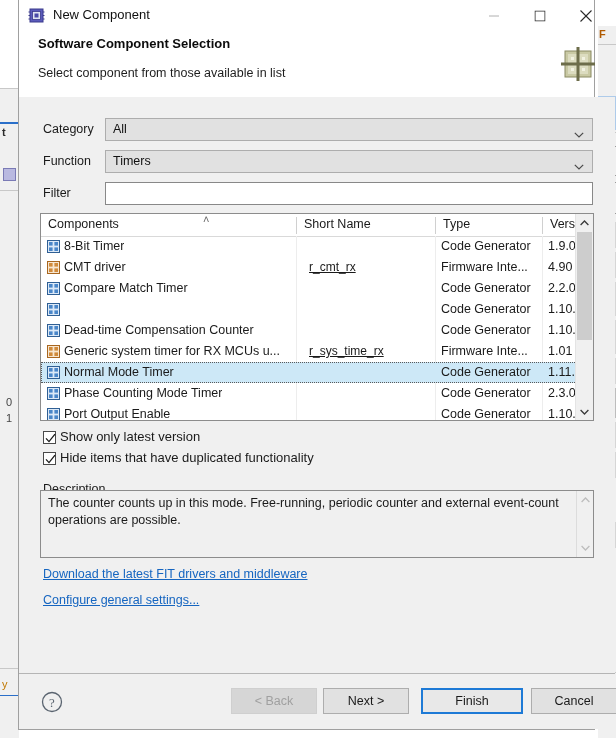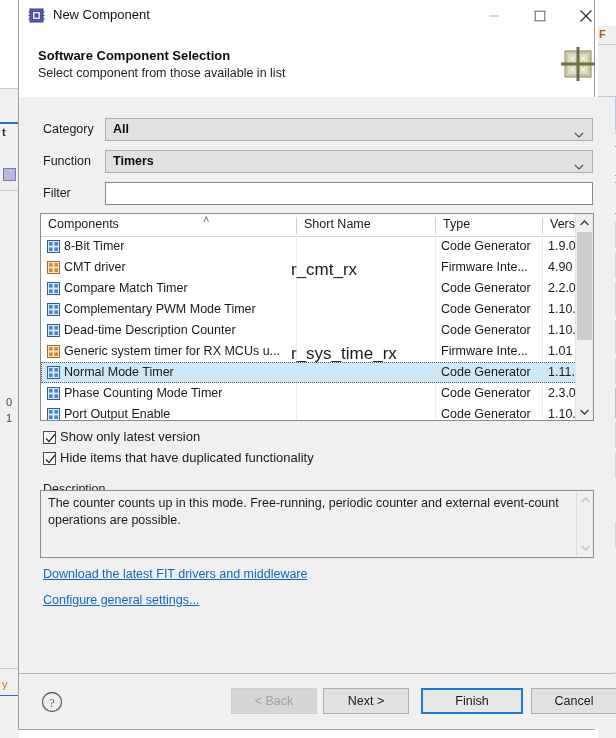--- a/index.html
+++ b/index.html
@@ -34,33 +34,33 @@
   #title-icon{position:absolute;left:9px;top:7px;width:17px;height:17px;}
   #title-text{position:absolute;left:34px;top:7px;font-size:13px;color:#101010;}
   .wbtn{position:absolute;top:0;width:46px;height:31px;cursor:default;}
   #btn-min{left:452px;}
   #btn-max{left:498px;}
   #btn-close{left:544px;}
   .wbtn svg{position:absolute;left:50%;top:50%;transform:translate(-50%,-50%);}
 
   
   #header{position:relative;height:64px;background:#ffffff;border-bottom:1px solid #d3d3d3;}
-  #header-title{position:absolute;left:19px;top:15px;font-size:13px;font-weight:bold;color:#0b0b0b;}
+  #header-title{position:absolute;left:19px;top:3px;font-size:13px;font-weight:bold;color:#0b0b0b;}
   #header-sub{position:absolute;left:19px;top:33px;font-size:12.5px;color:#1d1d1d;}
   #header-icon{position:absolute;left:537px;top:9px;width:44px;height:44px;}
 
   
   #body{position:absolute;left:0;top:97px;width:596px;height:576px;background:#f0f0f0;}
 
   
   .frow{position:absolute;left:0;width:596px;height:24px;}
   .flabel{position:absolute;left:24px;top:4px;font-size:12.5px;color:#1a1a1a;}
   .combo{
     position:absolute;left:86px;width:488px;height:23px;
-    background:#e1e1e1;border:1px solid #adadad;box-sizing:border-box;cursor:default;font-weight:bold;
+    background:#e1e1e1;border:1px solid #adadad;box-sizing:border-box;cursor:default;
   }
   .combo .cval{position:absolute;left:7px;top:3px;font-size:12.5px;color:#111;}
   .combo .carr{position:absolute;right:8px;top:8px;}
   #filter-input{
     position:absolute;left:86px;width:488px;height:23px;
     background:#ffffff;border:1px solid #888888;box-sizing:border-box;
     font-family:inherit;font-size:12.5px;color:#111;padding:0 5px;outline:none;
   }
 
   
@@ -72,21 +72,21 @@
   .hcell{position:absolute;top:0;height:22px;font-size:12.5px;color:#1a1a1a;box-sizing:border-box;cursor:default;}
   .hcell span{position:absolute;left:7px;top:3px;white-space:nowrap;}
   .hdiv{position:absolute;top:3px;width:1px;height:17px;background:#d0d0d0;}
   #sort-caret{position:absolute;left:162px;top:-1px;font-size:11px;color:#666;}
 
   #rows{position:absolute;left:0;top:22px;width:536px;height:185px;overflow:hidden;}
   .row{position:absolute;left:0;width:536px;height:21px;cursor:default;}
   .row.sel{background:#cde8f7;outline:1px dotted #5a5a5a;outline-offset:-1px;}
   .rico{position:absolute;left:6px;top:4px;width:13px;height:13px;}
   .c-name{position:absolute;left:23px;top:3px;font-size:12.5px;white-space:nowrap;overflow:hidden;}
-  .c-short{position:absolute;left:250px;top:3px;font-size:17px;white-space:nowrap;}
+  .c-short{position:absolute;left:268px;top:3px;font-size:12px;white-space:nowrap;text-decoration:underline;}
   .c-type{position:absolute;left:400px;top:3px;font-size:12.5px;white-space:nowrap;}
   .c-ver{position:absolute;left:507px;top:3px;font-size:12.5px;white-space:nowrap;}
   .rowdiv{position:absolute;top:0;width:1px;height:185px;background:#ededed;}
 
   
   #lsb{position:absolute;right:0;top:0;width:17px;height:206px;background:#f0f0f0;border-left:1px solid #e4e4e4;}
   .sbbtn{position:absolute;left:0;width:17px;height:17px;cursor:default;}
   #lsb-up{top:0;} #lsb-down{bottom:0;}
   #lsb-thumb{position:absolute;left:1px;top:18px;width:15px;height:108px;background:#cdcdcd;cursor:default;}
 
@@ -315,34 +315,33 @@
             <span class="c-ver">2.2.0</span>
           </div>
           <div class="row" style="top: 63px;">
             <span class="rico"><svg width="13" height="13" viewBox="0 0 13 13">
                 <rect x="0.5" y="0.5" width="12" height="12" fill="#dce9f7" stroke="#2f5f94"></rect>
                 <rect x="2" y="2" width="3.6" height="3.6" fill="#4a86c8"></rect>
                 <rect x="7.4" y="2" width="3.6" height="3.6" fill="#4a86c8"></rect>
                 <rect x="2" y="7.4" width="3.6" height="3.6" fill="#4a86c8"></rect>
                 <rect x="7.4" y="7.4" width="3.6" height="3.6" fill="#4a86c8"></rect>
               </svg></span>
-            <span class="c-name">Complementary PWM Mode Timer</span>
             <span class="c-short"></span>
             <span class="c-type">Code Generator</span>
             <span class="c-ver">1.10.0</span>
           </div>
           <div class="row" style="top: 84px;">
             <span class="rico"><svg width="13" height="13" viewBox="0 0 13 13">
                 <rect x="0.5" y="0.5" width="12" height="12" fill="#dce9f7" stroke="#2f5f94"></rect>
                 <rect x="2" y="2" width="3.6" height="3.6" fill="#4a86c8"></rect>
                 <rect x="7.4" y="2" width="3.6" height="3.6" fill="#4a86c8"></rect>
                 <rect x="2" y="7.4" width="3.6" height="3.6" fill="#4a86c8"></rect>
                 <rect x="7.4" y="7.4" width="3.6" height="3.6" fill="#4a86c8"></rect>
               </svg></span>
-            <span class="c-name">Dead-time Description Counter</span>
+            <span class="c-name">Dead-time Compensation Counter</span>
             <span class="c-short"></span>
             <span class="c-type">Code Generator</span>
             <span class="c-ver">1.10.0</span>
           </div>
           <div class="row" style="top: 105px;">
             <span class="rico"><svg width="13" height="13" viewBox="0 0 13 13">
                 <rect x="0.5" y="0.5" width="12" height="12" fill="#f7e6d0" stroke="#a8661f"></rect>
                 <rect x="2" y="2" width="3.6" height="3.6" fill="#d08a3a"></rect>
                 <rect x="7.4" y="2" width="3.6" height="3.6" fill="#d08a3a"></rect>
                 <rect x="2" y="7.4" width="3.6" height="3.6" fill="#d08a3a"></rect>

